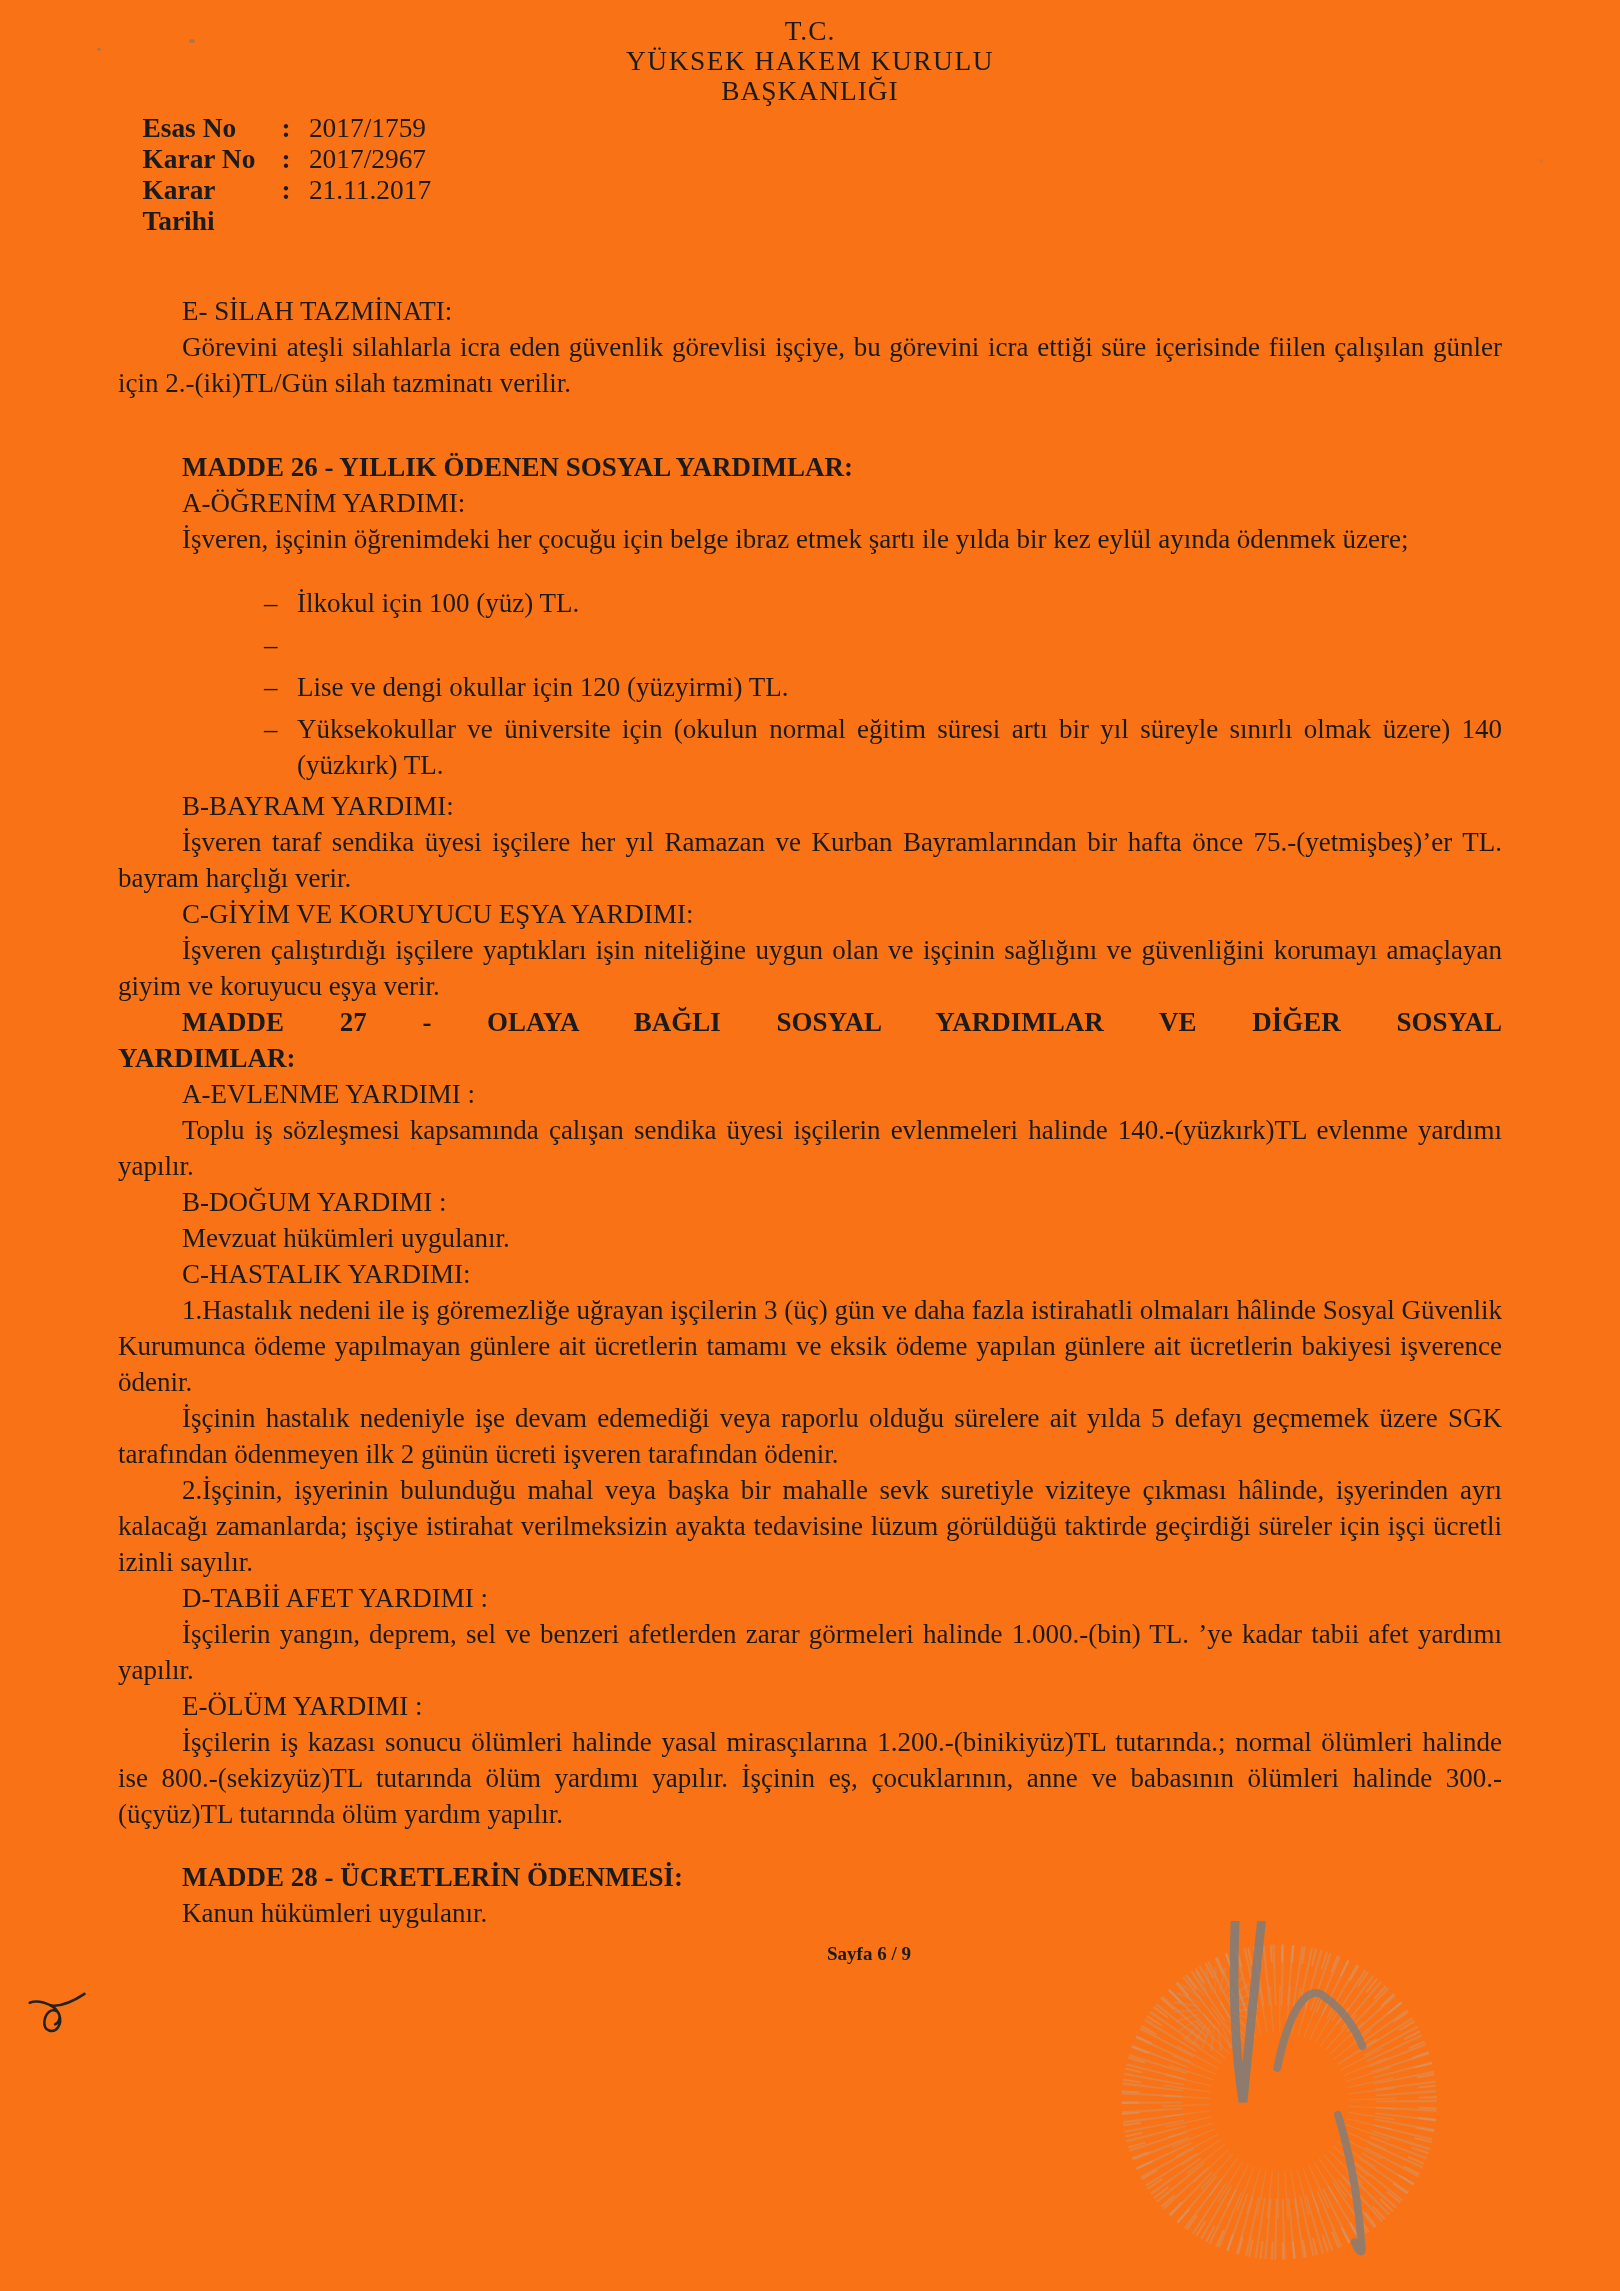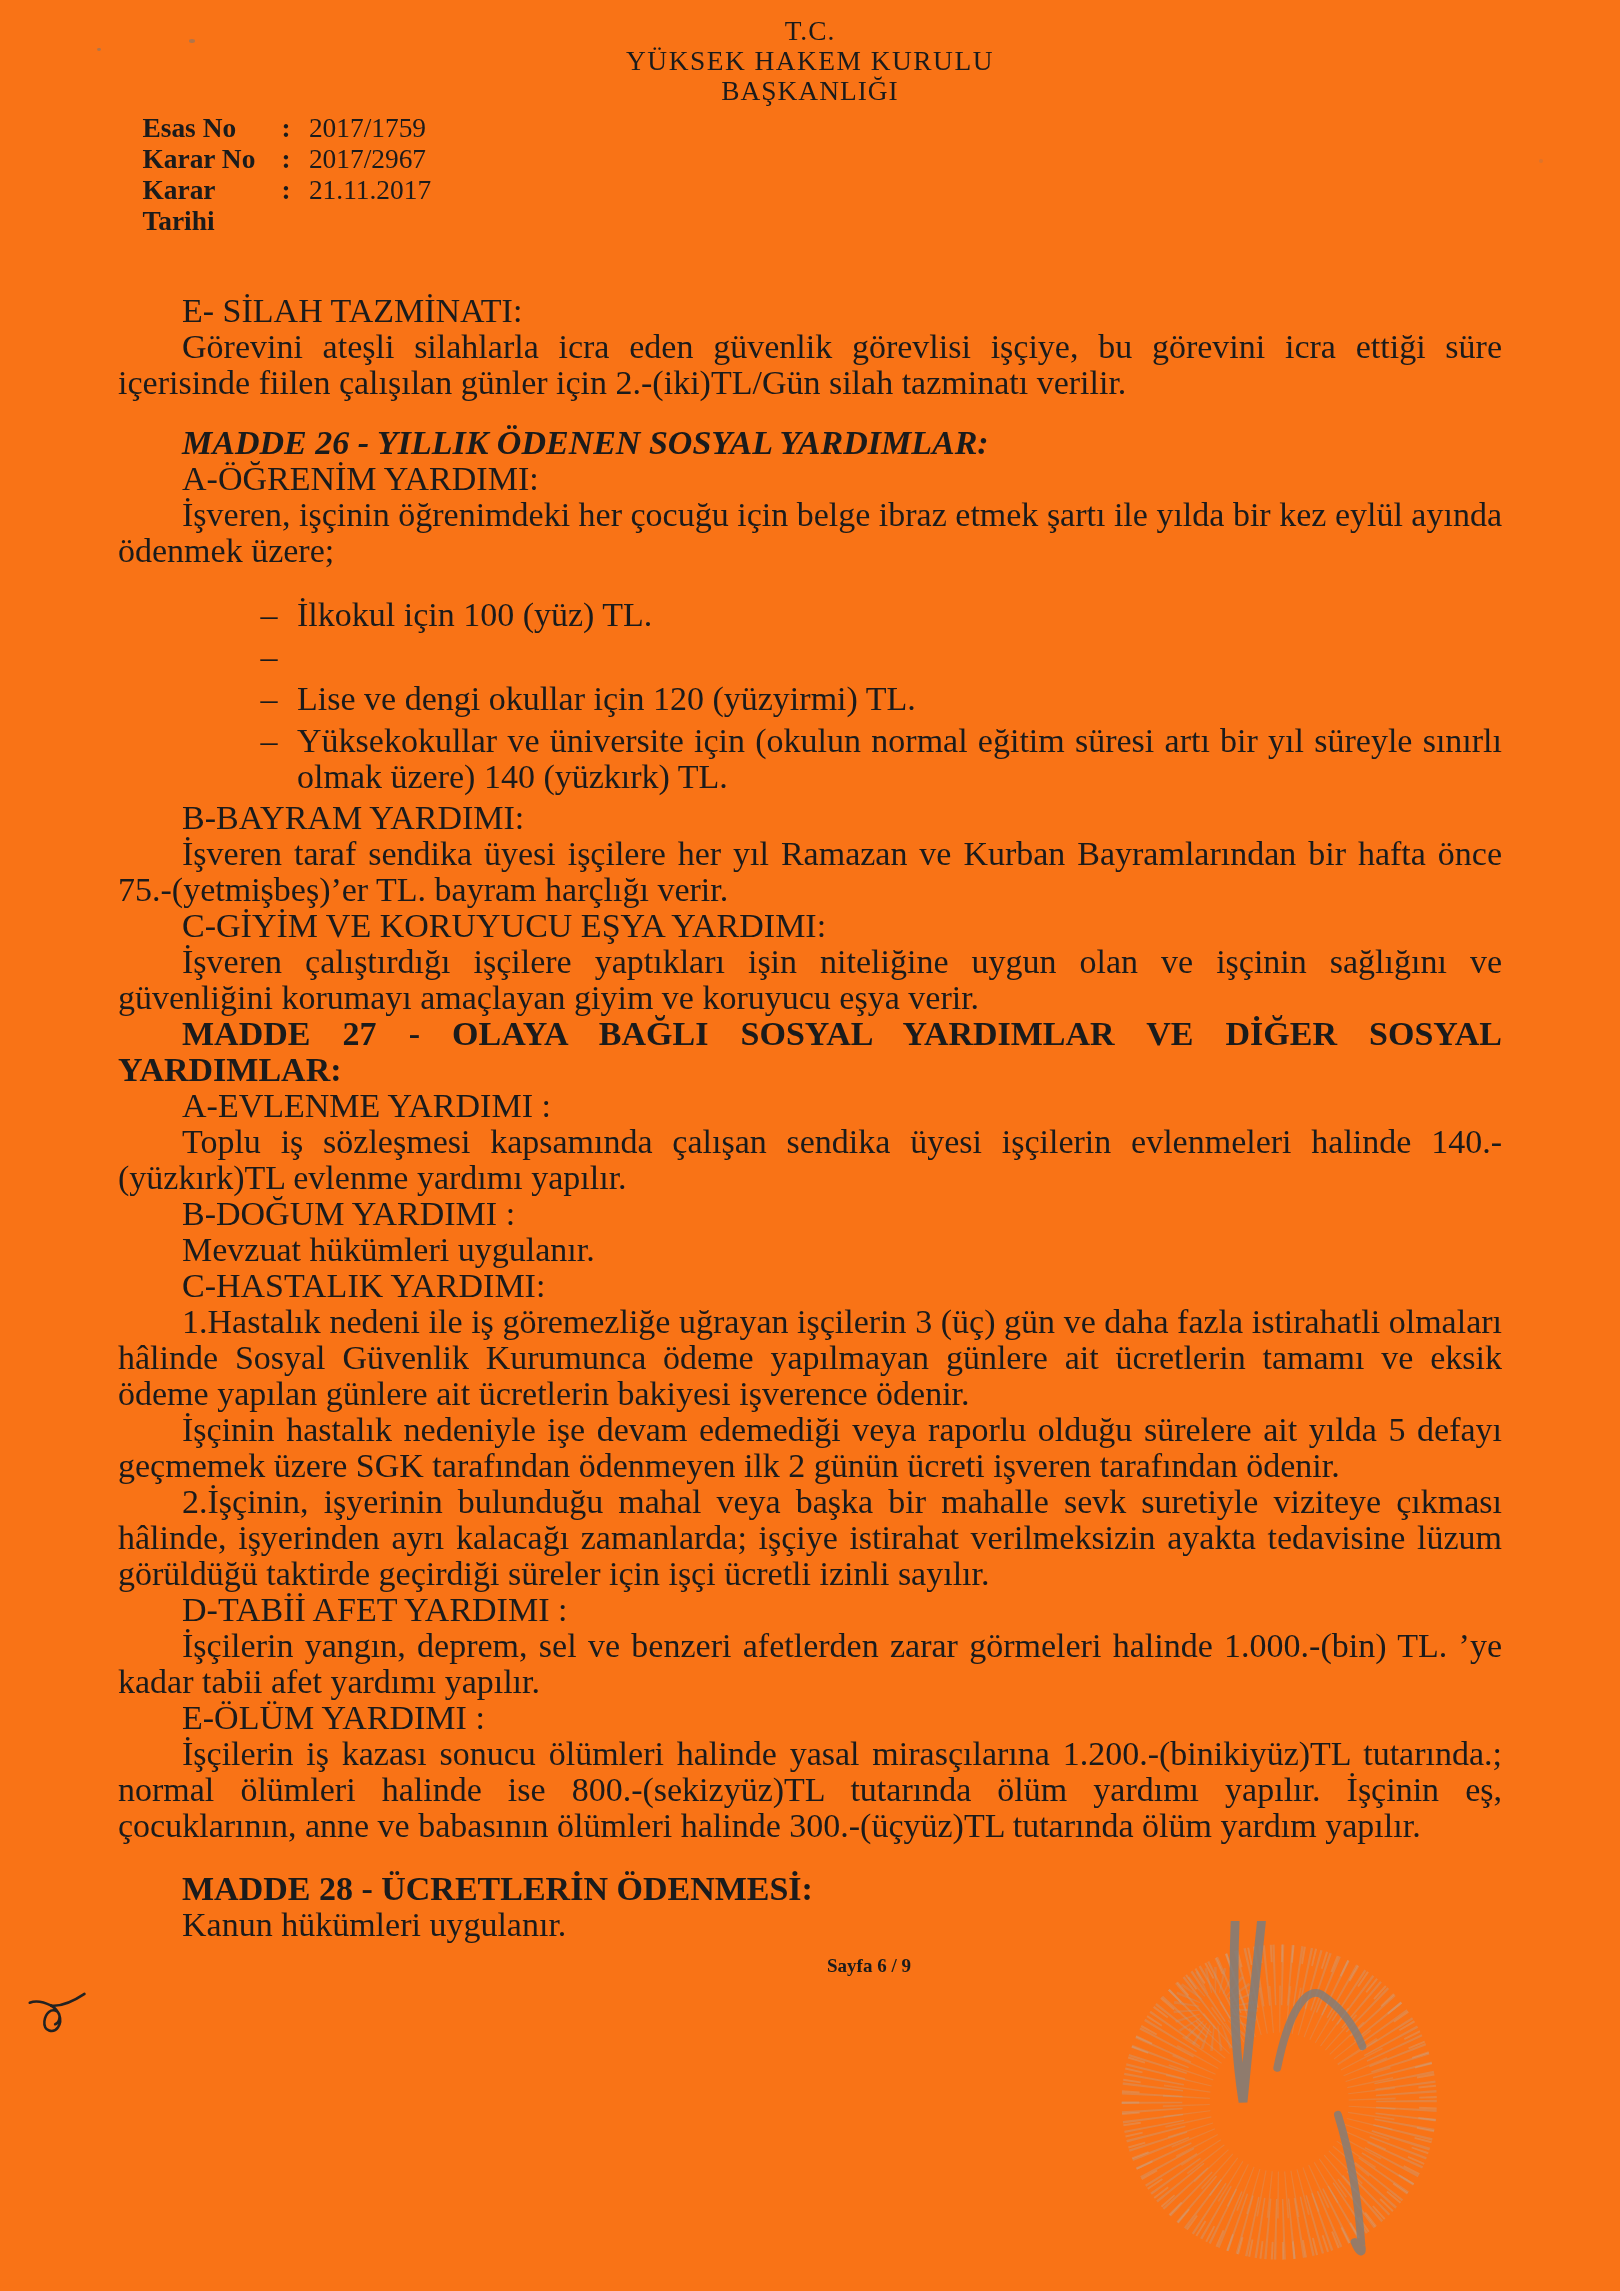--- a/index.html
+++ b/index.html
@@ -18,26 +18,26 @@
     left:118px;top:15.7px;
     width:1384px;
   }
   .hdr{ text-align:center; font-size:27.4px; line-height:30px; letter-spacing:1px; }
   .hdr .l2{ letter-spacing:1.5px; }
   .info{ margin-top:7.8px; margin-left:24.5px; font-size:27.4px; line-height:31px; }
   .info-row{ display:flex; }
   .info-label{ width:139px; font-weight:700; }
   .info-sep{ width:27.4px; font-weight:700; }
   .info-val{ }
-  .body-text{ font-size:34px; line-height:36px; text-align:justify; }
+  .body-text{ font-size:27px; line-height:36px; text-align:justify; }
   .para{ text-indent:64px; margin:0; }
   .subhead{ margin:0 0 0 64px; text-align:left; }
   .bold{ font-weight:700; }
   .mt-sec1{ margin-top:56px; }
-  .mt-m26{ margin-top:24px;font-style:italic; }
+  .mt-m26{ margin-top:48px; }
   .list{ margin-top:27.4px; }
   .list-item{ display:flex; line-height:36px; margin-bottom:5.9px; }
   .dash{ width:179px; flex:0 0 179px; text-align:right; padding-right:19.6px; box-sizing:border-box; }
   .li-text{ flex:1; text-align:justify; }
   .mt-outro{ margin-top:17.6px; }
   .mt-m27{ margin-top:94px; }
   .m27-l1{ margin:0 0 0 0; text-indent:64px; text-align:justify; text-align-last:justify; }
   .m27-l2{ margin:0; text-align:left; }
   .mt-m28{ margin-top:26.5px; }
   .footer{ margin-top:12px; text-align:center; font-size:19px; font-weight:700; padding-left:118px; }

